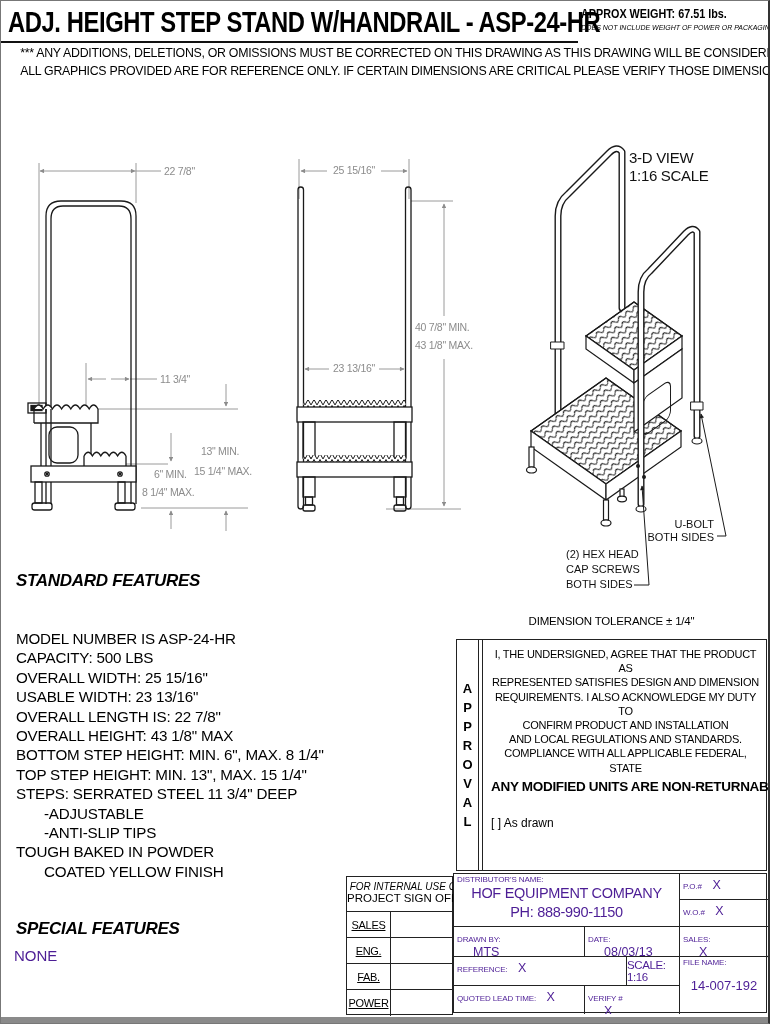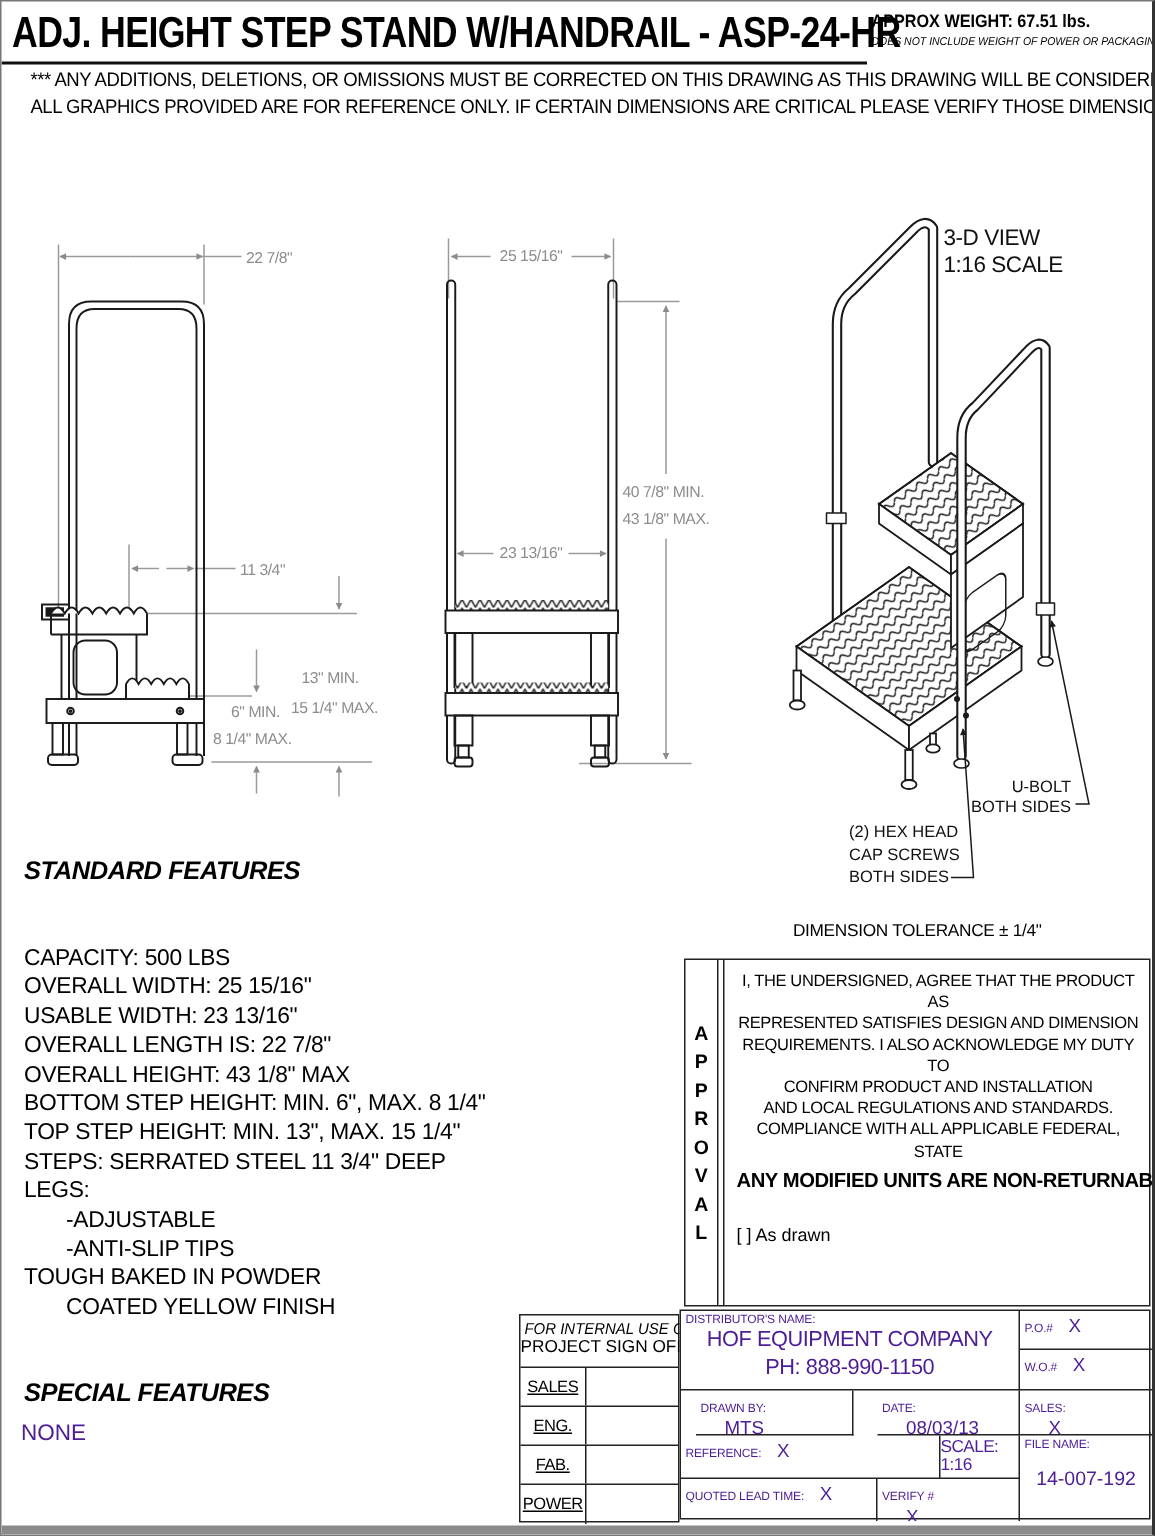--- a/index.html
+++ b/index.html
@@ -60,21 +60,21 @@
   
   #tblock{left:452px;top:872px;width:314px;height:140px;border:1.5px solid #222;background:#fff;}
   .cell{position:absolute;border-right:1px solid #222;border-bottom:1px solid #222;padding:1px 3px;overflow:hidden;color:#4c1d95;}
   .cell .clab{font-size:8px;letter-spacing:-0.1px;white-space:nowrap;}
   .cell .cval{font-size:12.5px;margin-left:16px;line-height:13px;}
   #c-dist{left:0;top:0;width:226px;height:53px;}
   #c-dist .name{text-align:center;font-size:14.5px;margin-top:1px;letter-spacing:-0.3px;}
   #c-dist .phone{text-align:center;font-size:14.5px;margin-top:3px;letter-spacing:-0.3px;}
   #c-po{left:226px;top:0;width:88px;height:26px;border-right:none;}
   #c-wo{left:226px;top:26px;width:88px;height:27px;border-right:none;}
-  #c-drawn{left:10px;top:53px;width:105px;height:30px;}
+  #c-drawn{left:0;top:53px;width:131px;height:30px;}
   #c-date{left:131px;top:53px;width:95px;height:30px;}
   #c-sales{left:226px;top:53px;width:88px;height:30px;border-right:none;}
   #c-ref{left:0;top:83px;width:173px;height:29px;}
   #c-scale{left:173px;top:83px;width:53px;height:29px;font-size:11.5px;display:flex;align-items:center;justify-content:center;
            padding:0;letter-spacing:-0.4px;}
   #c-file{left:226px;top:83px;width:88px;height:57px;border-right:none;border-bottom:none;}
   #c-file .cval{text-align:center;margin:12px 0 0 0;font-size:13px;}
   #c-quoted{left:0;top:112px;width:131px;height:28px;border-bottom:none;}
   #c-quote{left:131px;top:112px;width:95px;height:28px;border-bottom:none;}
   .inlineval{display:inline;font-size:12.5px;margin-left:6px;}
@@ -259,29 +259,29 @@
     <text class="blktxt" x="128" y="45" font-size="15" letter-spacing="-0.3">1:16 SCALE</text>
     <text class="blktxt" x="213" y="392" font-size="11" text-anchor="end">U-BOLT</text>
     <text class="blktxt" x="213" y="405" font-size="11" text-anchor="end">BOTH SIDES</text>
     <text class="blktxt" x="65" y="422" font-size="11">(2) HEX HEAD</text>
     <text class="blktxt" x="65" y="437" font-size="11">CAP SCREWS</text>
     <text class="blktxt" x="65" y="452" font-size="11">BOTH SIDES</text>
   </svg>
 
   <div class="abs feat-head" id="std-head">STANDARD FEATURES</div>
   <div class="abs" id="features">
+    <div>MODEL NUMBER IS ASP-24-HR</div>
     <div>CAPACITY: 500 LBS</div>
     <div>OVERALL WIDTH: 25 15/16"</div>
     <div>USABLE WIDTH: 23 13/16"</div>
     <div>OVERALL LENGTH IS: 22 7/8"</div>
     <div>OVERALL HEIGHT: 43 1/8" MAX</div>
     <div>BOTTOM STEP HEIGHT: MIN. 6", MAX. 8 1/4"</div>
     <div>TOP STEP HEIGHT: MIN. 13", MAX. 15 1/4"</div>
     <div>STEPS: SERRATED STEEL 11 3/4" DEEP</div>
-    <div>LEGS:</div>
     <div class="ind">-ADJUSTABLE</div>
     <div class="ind">-ANTI-SLIP TIPS</div>
     <div>TOUGH BAKED IN POWDER</div>
     <div class="ind">COATED YELLOW FINISH</div>
   </div>
   <div class="abs feat-head" id="spec-head">SPECIAL FEATURES</div>
   <div class="abs" id="spec-none">NONE</div>
 
   <div class="abs" id="tolerance">DIMENSION TOLERANCE ± 1/4"</div>
   <div class="abs" id="approval">

